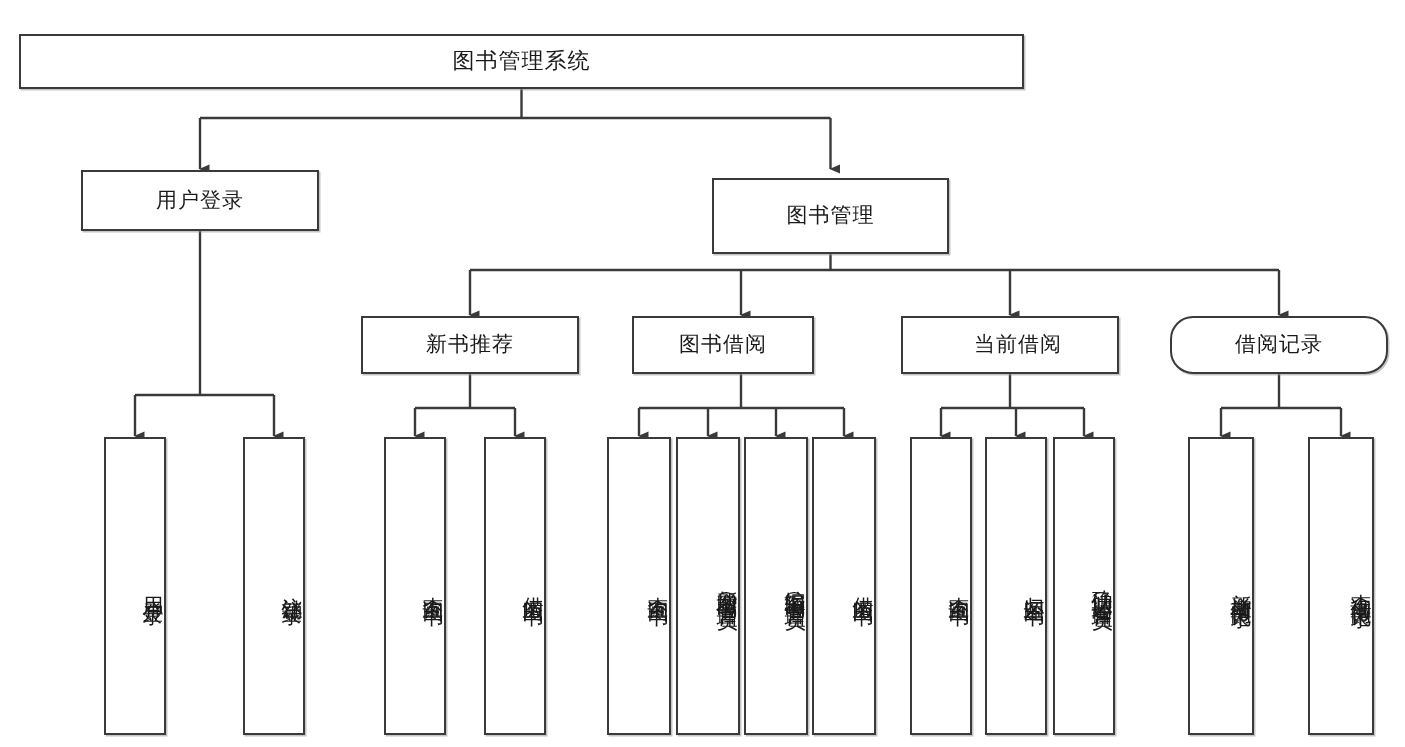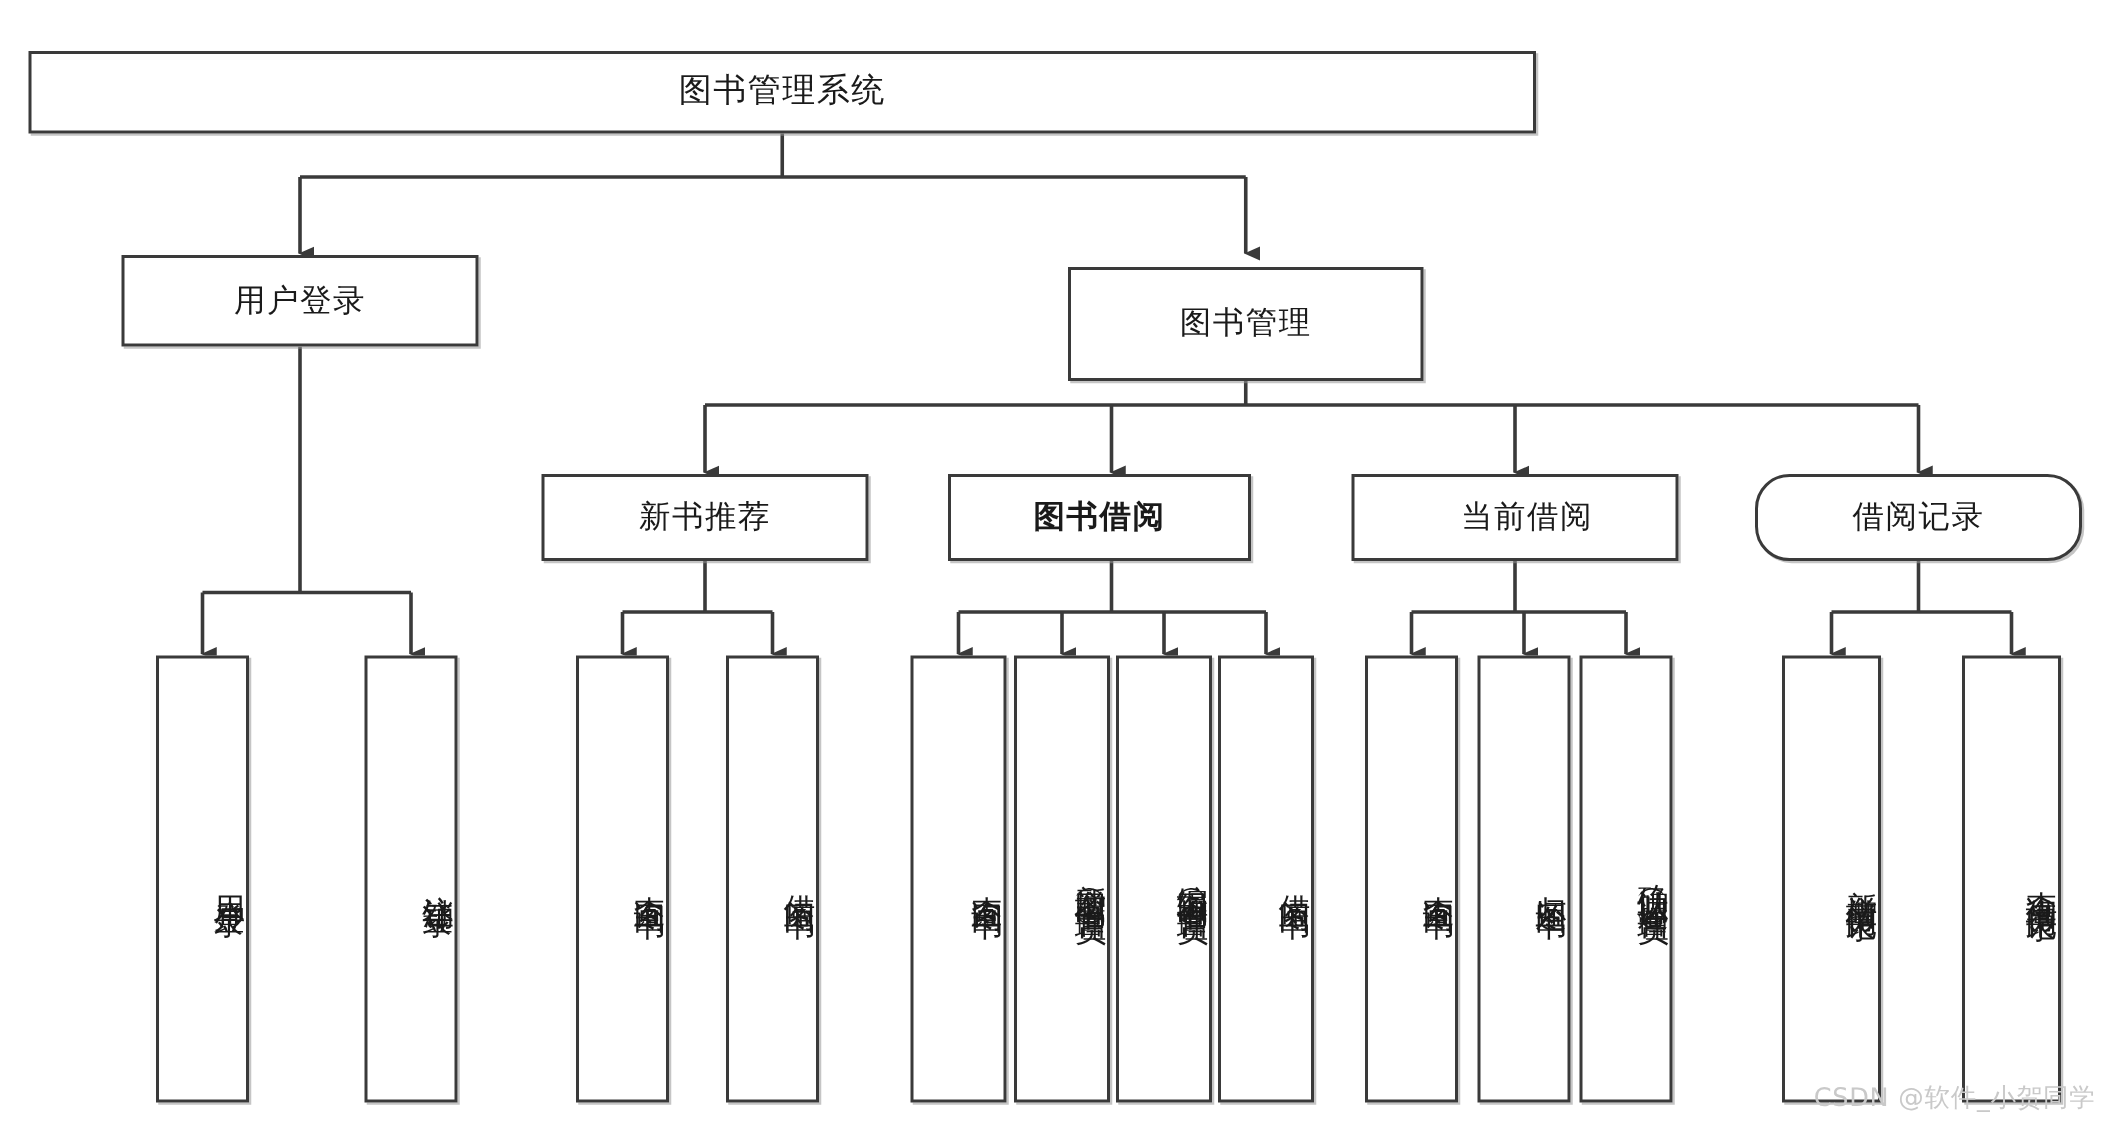--- a/index.html
+++ b/index.html
@@ -114,32 +114,31 @@
         <line x1="1221" y1="408" x2="1221" y2="436" stroke="#3a3a3a" stroke-width="2.4" marker-end="url(#arrow)"></line>
         <line x1="1341" y1="408" x2="1341" y2="436" stroke="#3a3a3a" stroke-width="2.4" marker-end="url(#arrow)"></line>
       </g>
   </svg>
 
   <div id="nodes">
       <div class="node root h" style="left: 19px; top: 13px; width: 1005px; height: 55px; margin-top: 21px;">图书管理系统</div>
       <div class="node h" style="left: 81px; top: 170px; width: 238px; height: 61px;">用户登录</div>
       <div class="node h" style="left: 712px; top: 178px; width: 237px; height: 76px;">图书管理</div>
       <div class="node h" style="left: 361px; top: 316px; width: 218px; height: 58px;">新书推荐</div>
-      <div class="node h" style="left: 632px; top: 316px; width: 202px; height: 58px; font-weight: bold;">图书借阅</div>
+      <div class="node h" style="left: 632px; top: 316px; width: 182px; height: 58px;">图书借阅</div>
       <div class="node h" style="left: 901px; top: 316px; width: 218px; height: 58px; padding-left: 16px;">当前借阅</div>
       <div class="node h" style="left: 1170px; top: 316px; width: 218px; height: 58px; border-radius: 23px;">借阅记录</div>
       <div class="node v tall" style="left: 104px; top: 437px; width: 62px; height: 298px;">用户登录</div>
       <div class="node v tall" style="left: 243px; top: 437px; width: 62px; height: 298px;">注销登录</div>
       <div class="node v tall" style="left: 384px; top: 437px; width: 62px; height: 298px;">查询图书</div>
       <div class="node v tall" style="left: 484px; top: 437px; width: 62px; height: 298px;">借阅图书</div>
       <div class="node v tall" style="left: 607px; top: 437px; width: 64px; height: 298px;">查询图书</div>
       <div class="node v tall" style="left: 676px; top: 437px; width: 64px; height: 298px;">新增图书（管理员）</div>
       <div class="node v tall" style="left: 744px; top: 437px; width: 64px; height: 298px;">编辑图书（管理员）</div>
       <div class="node v tall" style="left: 812px; top: 437px; width: 64px; height: 298px;">借阅图书</div>
       <div class="node v tall" style="left: 910px; top: 437px; width: 62px; height: 298px;">查询图书</div>
       <div class="node v tall" style="left: 985px; top: 437px; width: 62px; height: 298px;">归还图书</div>
       <div class="node v tall" style="left: 1053px; top: 437px; width: 62px; height: 298px;">确认归还（管理员）</div>
       <div class="node v tall" style="left: 1188px; top: 437px; width: 66px; height: 298px;">新增借阅记录</div>
       <div class="node v tall" style="left: 1308px; top: 437px; width: 66px; height: 298px;">查询借阅记录</div>
     </div>
 
-  <div class="watermark">CSDN @软件_小贺同学</div>
 </div>
 
 </body></html>

